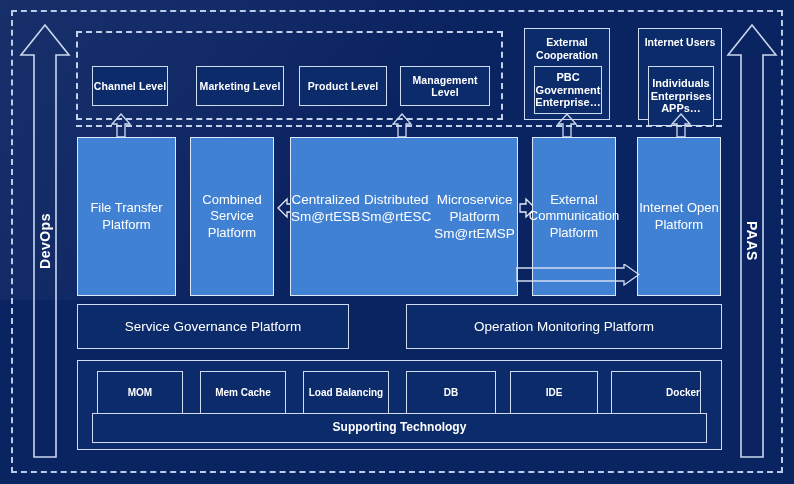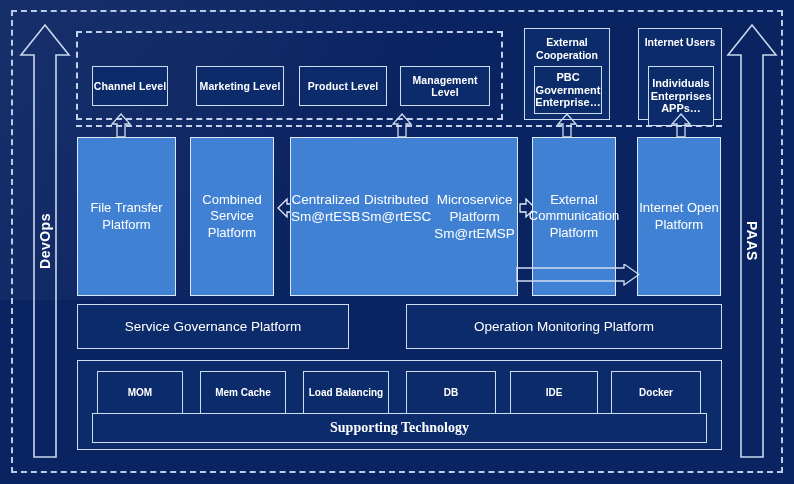--- a/index.html
+++ b/index.html
@@ -65,21 +65,21 @@
     justify-content: center;
     text-align: center;
     line-height: 1.28;
   }
   .lvl { font-size: 10.5px; font-weight: bold; letter-spacing: .1px; }
   .plat { font-size: 13px; font-weight: 400; }
   .plat-lg { font-size: 13.5px; font-weight: 400; }
   .gov { font-size: 11px; font-weight: bold; }
   .small-tech { font-size: 10px; font-weight: bold; }
   .bar-lbl { font-size: 13.5px; font-weight: 400; }
-  .support-lbl { font-size: 14px; font-weight: bold; font-family: Liberation Serif, serif; }
+  .support-lbl { font-size: 12px; font-weight: bold; }
 
   .stack-title {
     position: absolute;
     left: 0; right: 0; top: 7px;
     font-size: 10.5px;
     font-weight: bold;
     text-align: center;
     line-height: 1.2;
   }
 
@@ -230,20 +230,20 @@
   </div>
   <div class="abs navy-box small-tech" style="left:303px; top:371px; width:86px; height:43px;">
     <span>Load Balancing</span>
   </div>
   <div class="abs navy-box small-tech" style="left:406px; top:371px; width:90px; height:43px;">
     <span>DB</span>
   </div>
   <div class="abs navy-box small-tech" style="left:510px; top:371px; width:88px; height:43px;">
     <span>IDE</span>
   </div>
-  <div class="abs navy-box small-tech" style="left:611px; top:371px; width:90px; height:43px;">
+  <div class="abs navy-box small-tech" style="left:611px; top:371px; width:90px; height:43px;justify-content:flex-end;">
     <span>Docker</span>
   </div>
 
   <div class="abs navy-box support-lbl" style="left:92px; top:413px; width:615px; height:30px;">
     <span>Supporting Technology</span>
   </div>
 </div>
 
 </body></html>

